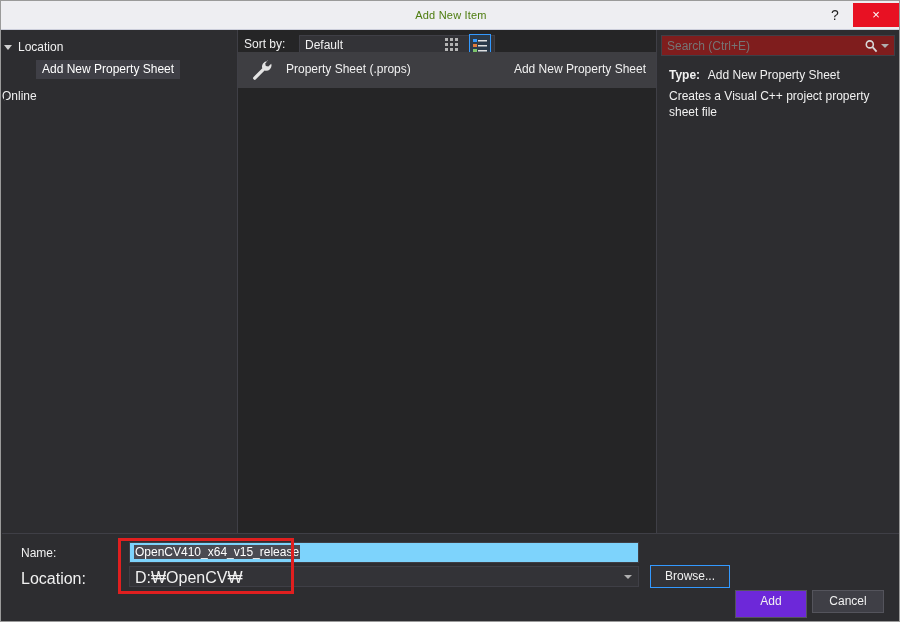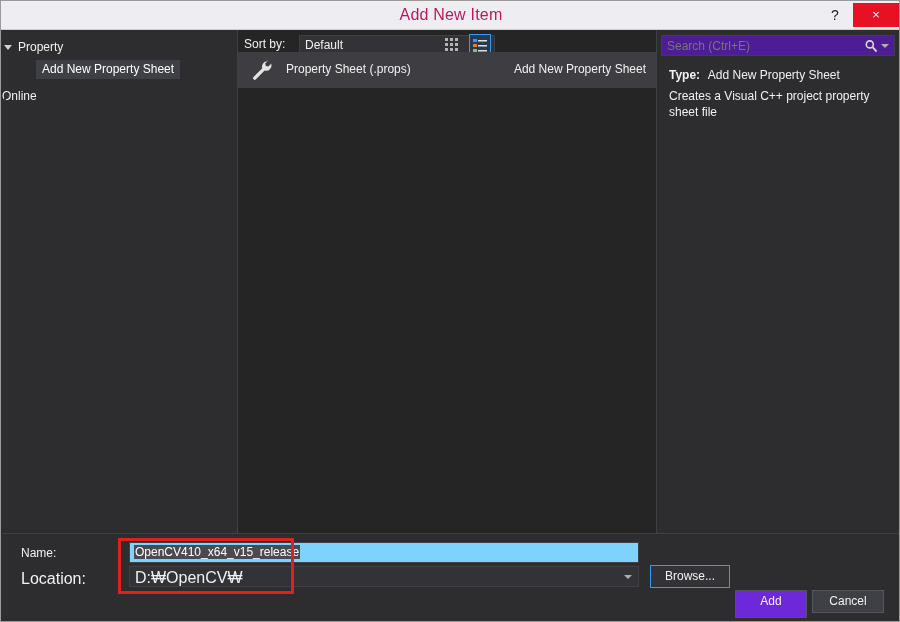--- a/index.html
+++ b/index.html
@@ -31,22 +31,22 @@
     background: #eeeef2;
     border-bottom: 1px solid #cccedb;
     box-sizing: border-box;
   }
   #title-text {
     position: absolute;
     left: 0; top: 0;
     width: 900px;
     line-height: 28px;
     text-align: center;
-    color: #be185d;
-    font-size: 16px;
+    color: #4d7c0f;
+    font-size: 11px;
     letter-spacing: .2px;
   }
   #help-button {
     position: absolute;
     right: 54px; top: 2px;
     width: 24px; height: 24px;
     line-height: 24px;
     text-align: center;
     color: #1e1e1e;
     font-size: 14px;
@@ -216,21 +216,21 @@
     right: 10px; top: 10px;
     font-size: 12px;
     color: #f1f1f1;
   }
 
   
   #search-box {
     position: absolute;
     left: 4px; top: 5px;
     width: 234px; height: 21px;
-    background: #4c1d95;
+    background: #7f1d1d;
     border: 1px solid #3f3f46;
     box-sizing: border-box;
   }
   #search-input {
     position: absolute;
     left: 0; top: 0;
     width: 200px; height: 19px;
     background: transparent;
     border: 0;
     outline: none;
@@ -392,21 +392,21 @@
   <div id="titlebar">
     <div id="title-text">Add New Item</div>
     <div id="help-button">?</div>
     <div id="close-button">×</div>
   </div>
 
   <div id="left-panel">
 
     <div class="tree-row" id="tree-installed">
       <span class="tri tri-down"></span>
-      <span>Property</span>
+      <span>Location</span>
     </div>
 
     <div id="tree-child-wrap">
       <span id="tree-child">Add New Property Sheet</span>
     </div>
 
     <div class="tree-row" id="tree-online">
       <span class="tri tri-right"></span>
       <span>Online</span>
     </div>

